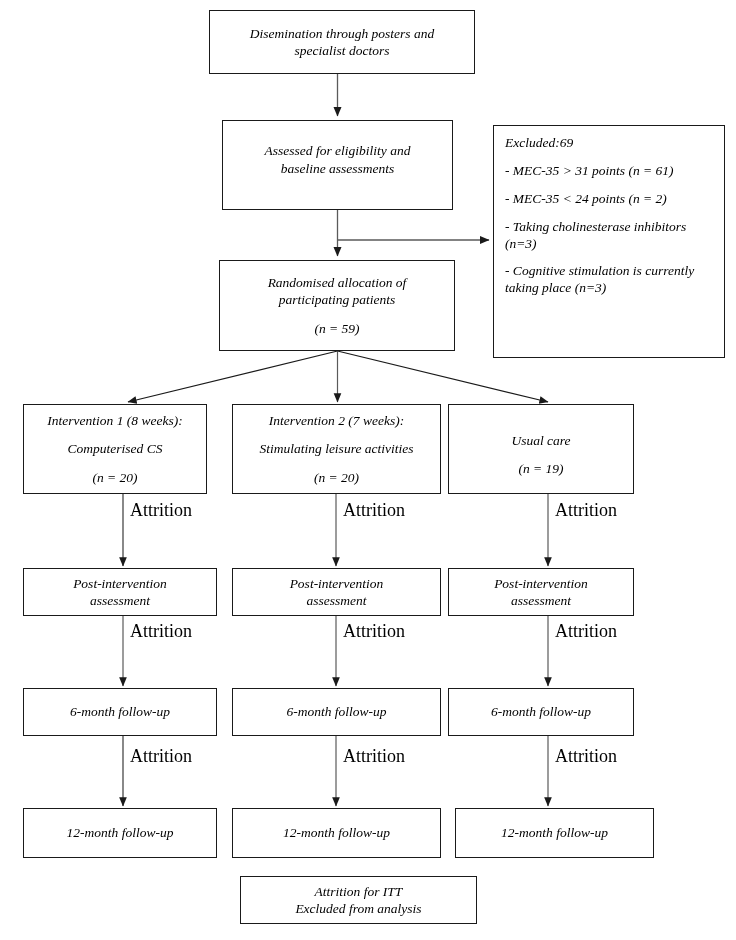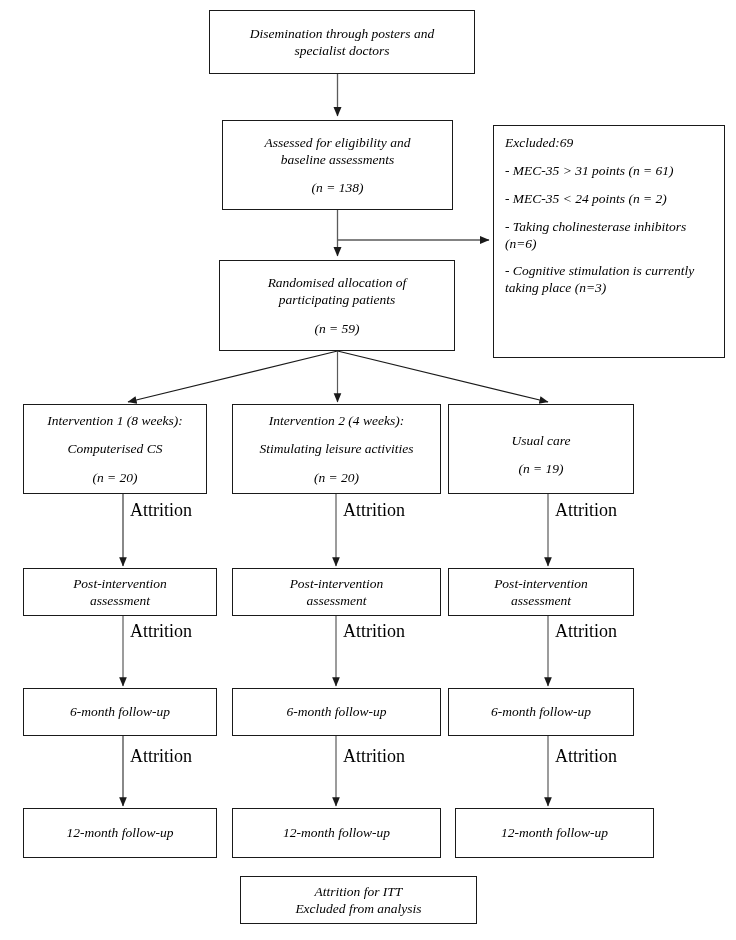--- a/index.html
+++ b/index.html
@@ -99,48 +99,47 @@
 
   <div class="box" style="left:209px; top:10px; width:266px; height:64px;">
     <span class="line">Disemination through posters and</span>
     <span class="line">specialist doctors</span>
   </div>
 
   <div class="box" style="left:222px; top:120px; width:231px; height:90px;">
     <span class="line">Assessed for eligibility and</span>
     <span class="line">baseline assessments</span>
     <span class="gap"></span>
-    <span class="line">(n = 138)</span>
   </div>
 
   <div class="box left-align" style="left:493px; top:125px; width:232px; height:233px;">
     <span class="excl-line">Excluded:69</span>
     <span class="excl-line">- MEC-35 &gt; 31 points (n = 61)</span>
     <span class="excl-line">- MEC-35 &lt; 24 points (n = 2)</span>
-    <span class="excl-line">- Taking cholinesterase inhibitors (n=6)</span>
+    <span class="excl-line">- Taking cholinesterase inhibitors (n=3)</span>
     <span class="excl-line">- Cognitive stimulation is currently taking place (n=3)</span>
   </div>
 
   <div class="box" style="left:219px; top:260px; width:236px; height:91px;">
     <span class="line">Randomised allocation of</span>
     <span class="line">participating patients</span>
     <span class="gap"></span>
     <span class="line">(n = 59)</span>
   </div>
 
   <div class="box" style="left:23px; top:404px; width:184px; height:90px;">
     <span class="line">Intervention 1 (8 weeks):</span>
     <span class="gap"></span>
     <span class="line">Computerised CS</span>
     <span class="gap"></span>
     <span class="line">(n = 20)</span>
   </div>
 
   <div class="box" style="left:232px; top:404px; width:209px; height:90px;">
-    <span class="line">Intervention 2 (4 weeks):</span>
+    <span class="line">Intervention 2 (7 weeks):</span>
     <span class="gap"></span>
     <span class="line">Stimulating leisure activities</span>
     <span class="gap"></span>
     <span class="line">(n = 20)</span>
   </div>
 
   <div class="box" style="left:448px; top:404px; width:186px; height:90px;">
     <span class="gap"></span>
     <span class="line">Usual care</span>
     <span class="gap"></span>

